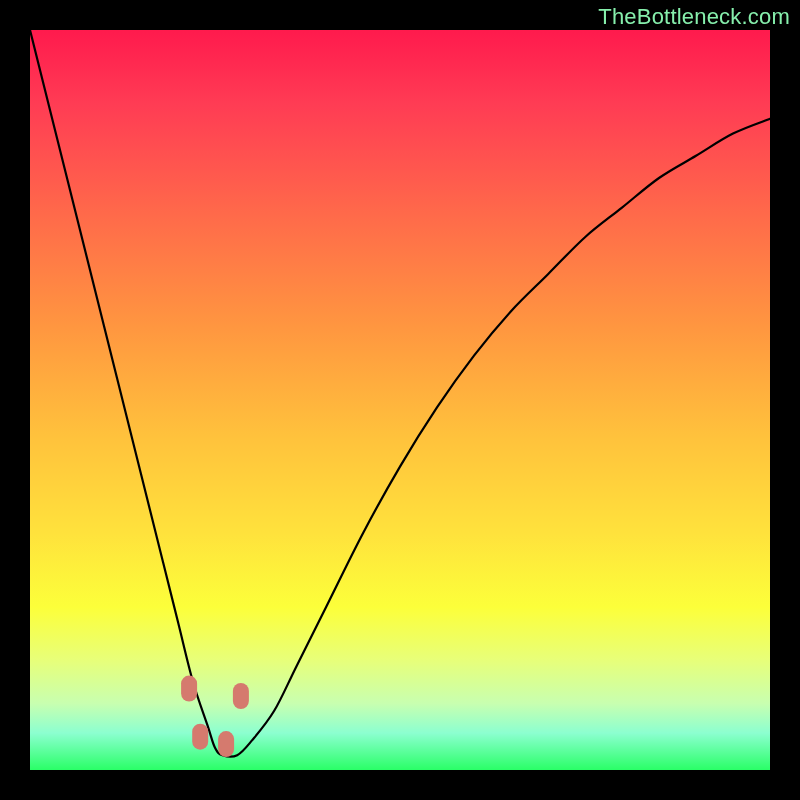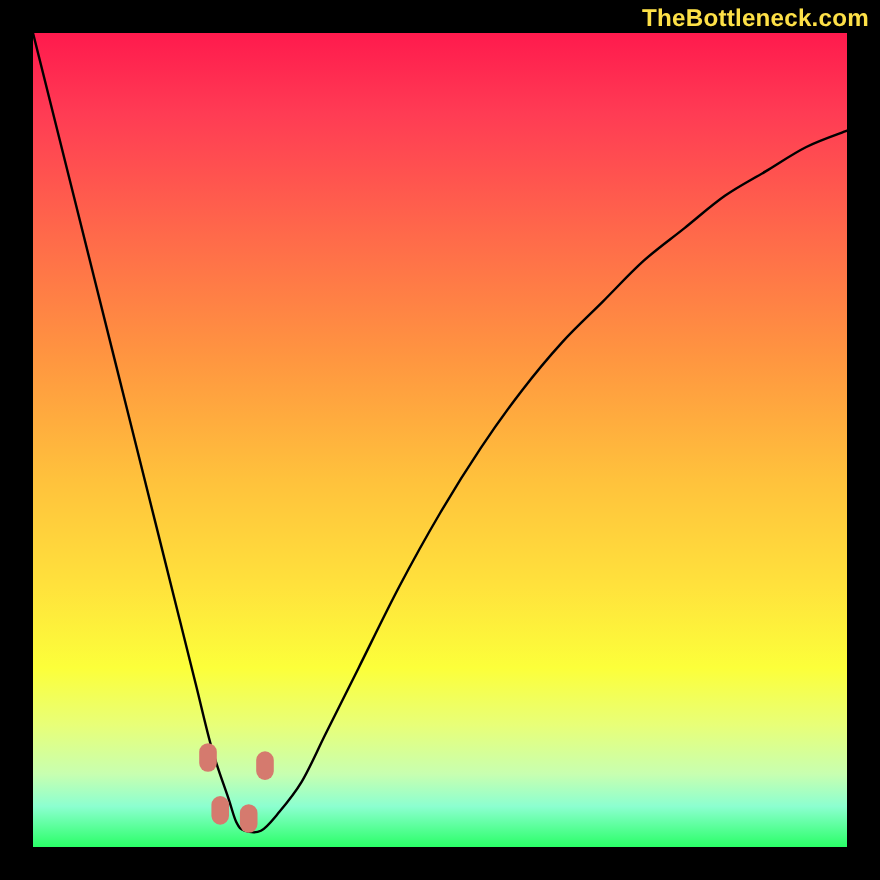--- a/index.html
+++ b/index.html
@@ -36,23 +36,23 @@
       #e8ff78 85%,
       #c8ffb0 91%,
       #8cffd0 95%,
       #2aff67 100%
     );
   }
   .watermark {
     position: absolute;
     top: 4px;
     right: 10px;
-    color: #fde047;
+    color: #86efac;
     font-size: 22px;
-    font-weight: 700;
+    font-weight: 400;
     letter-spacing: 0.2px;
     user-select: none;
   }
   svg.curve {
     position: absolute;
     left: 0;
     top: 0;
     width: 740px;
     height: 740px;
     overflow: visible;

